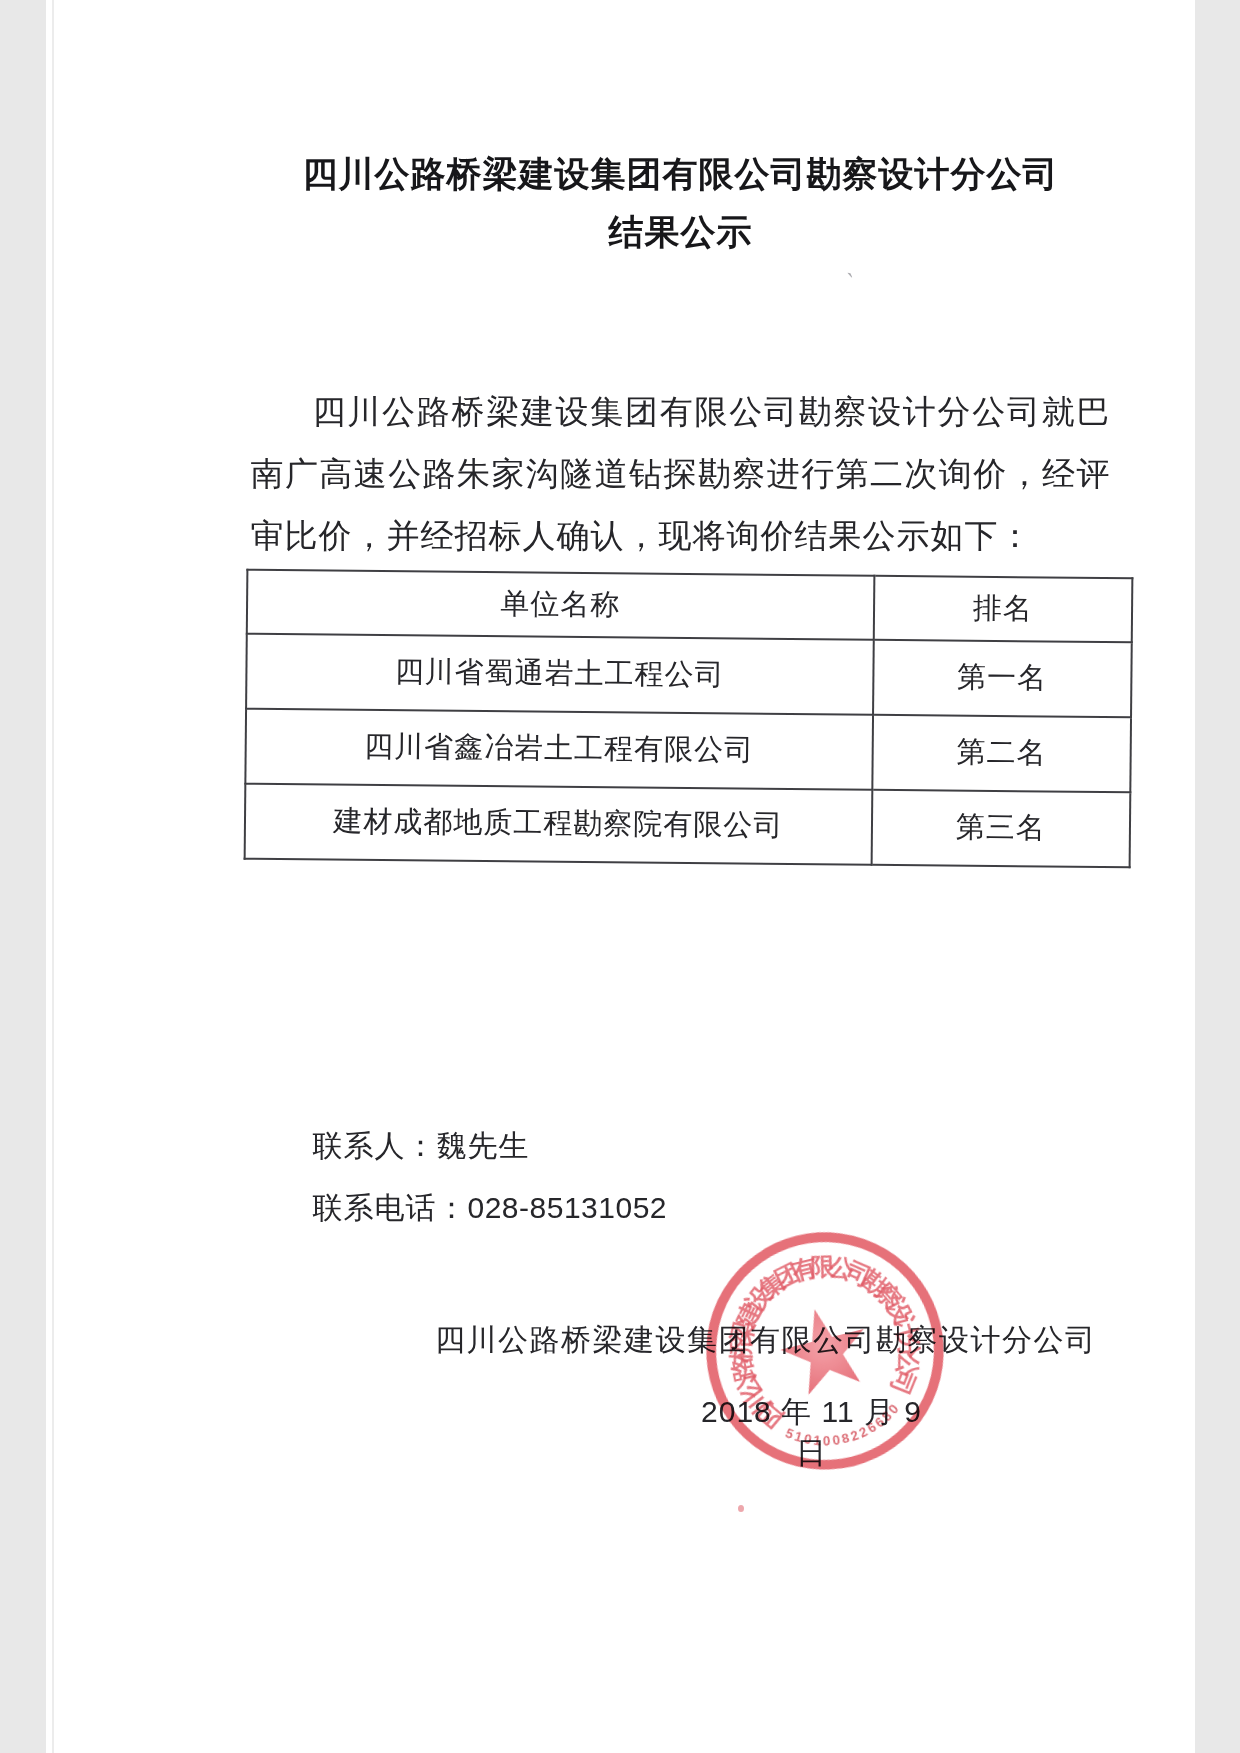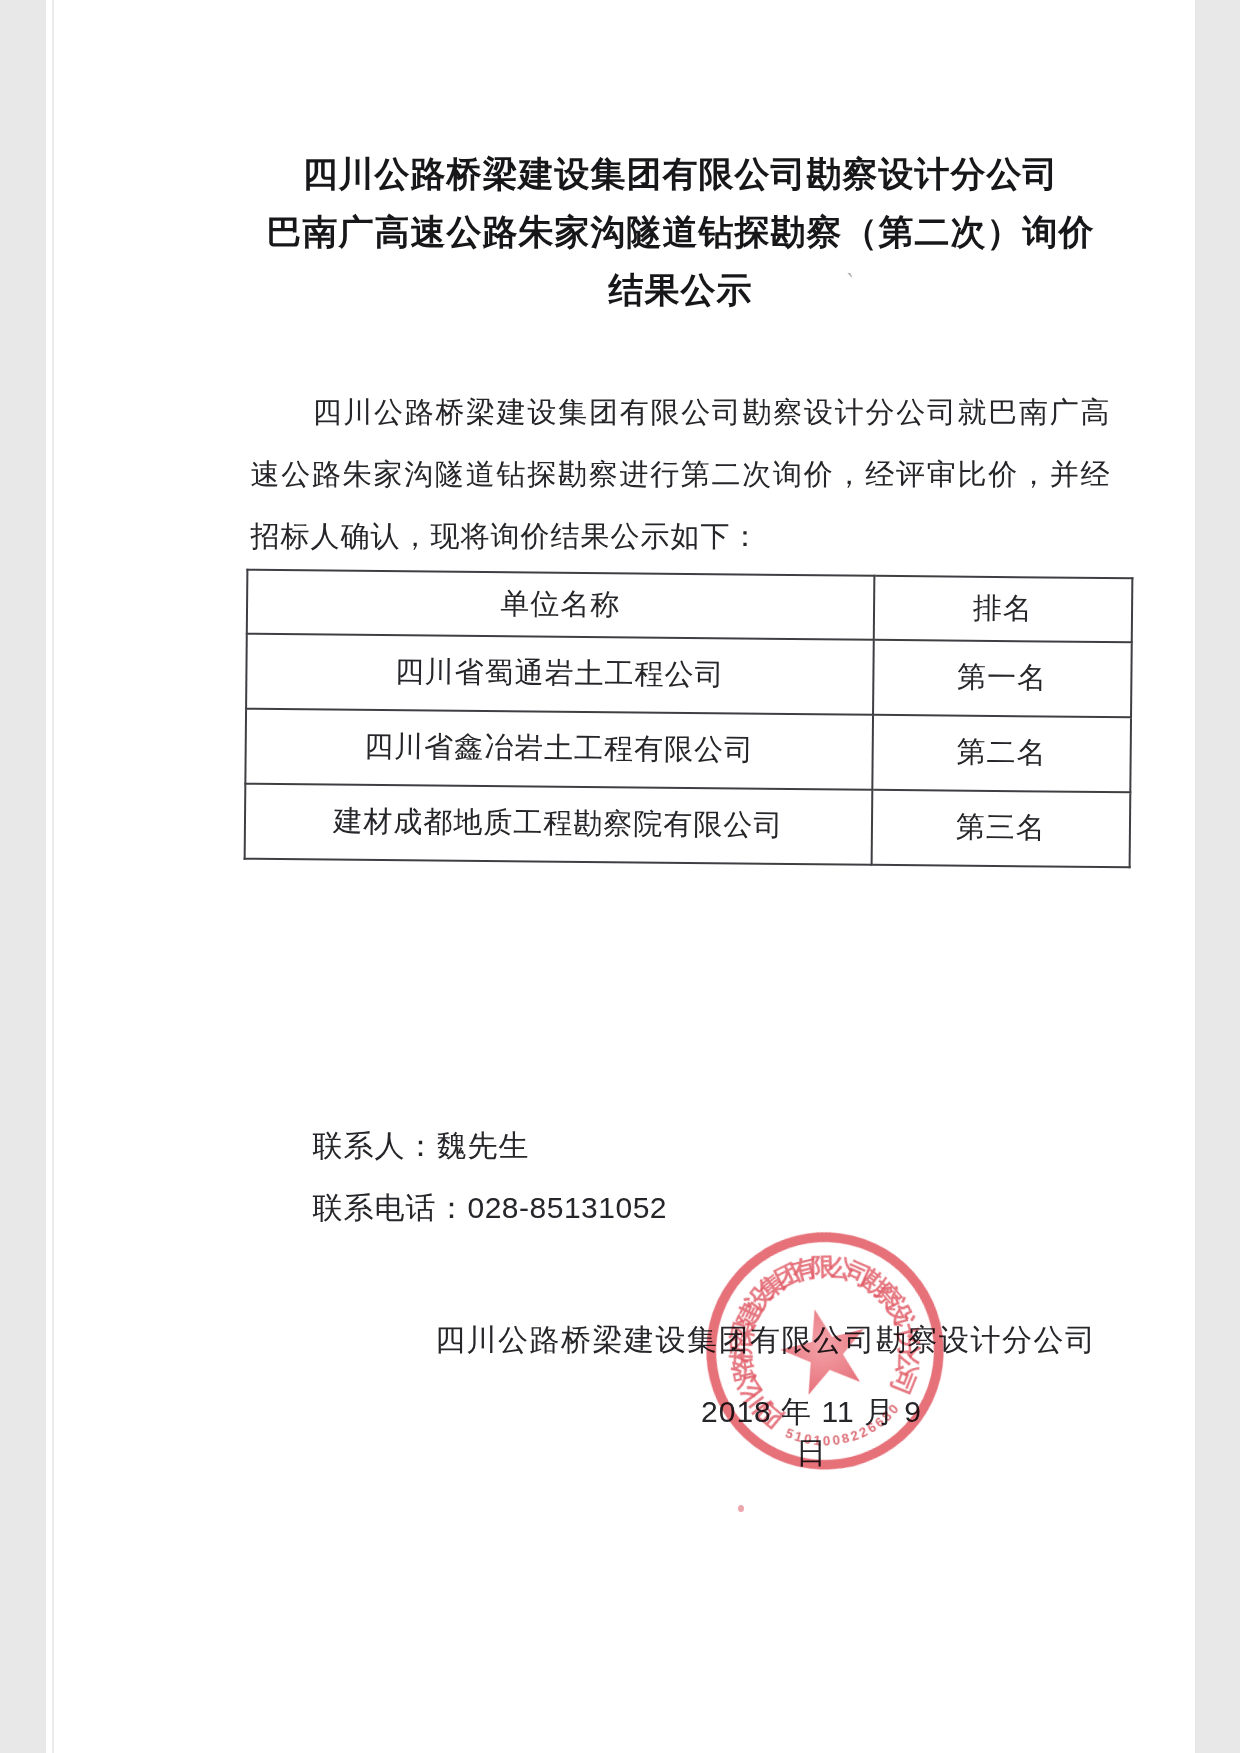--- a/index.html
+++ b/index.html
@@ -16,21 +16,21 @@
     content:"";position:absolute;left:6px;top:0;bottom:0;width:2px;
     background:#dcdcdc;opacity:.55;
   }
   .title-block{
     position:absolute;left:190px;top:146px;width:890px;
     text-align:center;font-weight:700;color:#17171a;
     font-size:35px;line-height:58px;letter-spacing:1px;
   }
   .body-text{
     position:absolute;left:205px;width:860px;
-    font-size:29px;line-height:62px;letter-spacing:1px;
+    font-size:33px;line-height:62px;letter-spacing:1px;
     text-align:justify;text-justify:inter-ideograph;
   }
   .indent{text-indent:62px;}
   .num{font-family:"Liberation Sans","DejaVu Sans",sans-serif;letter-spacing:.5px;}
   .results-table{
     position:absolute;left:199px;top:573px;width:887px;height:291px;
     border-collapse:collapse;table-layout:fixed;
     transform:rotate(0.55deg);
     font-size:29px;color:#26262a;
   }
@@ -81,21 +81,20 @@
     background:rgba(215,60,70,.45);
   }
 </style>
 </head>
 <body>
 
 <div class="page">
 
   <div class="title-block">
     <div>四川公路桥梁建设集团有限公司勘察设计分公司</div>
-    <div>巴南广高速公路朱家沟隧道钻探勘察（第二次）询价</div>
     <div>结果公示</div>
   </div>
 
   <span class="tick-artifact">`</span>
 
   <div class="body-text indent" style="top:381px;">四川公路桥梁建设集团有限公司勘察设计分公司就巴南广高速公路朱家沟隧道钻探勘察进行第二次询价，经评审比价，并经招标人确认，现将询价结果公示如下：</div>
 
   <table class="results-table">
     <colgroup>
         <col class="col-company">

